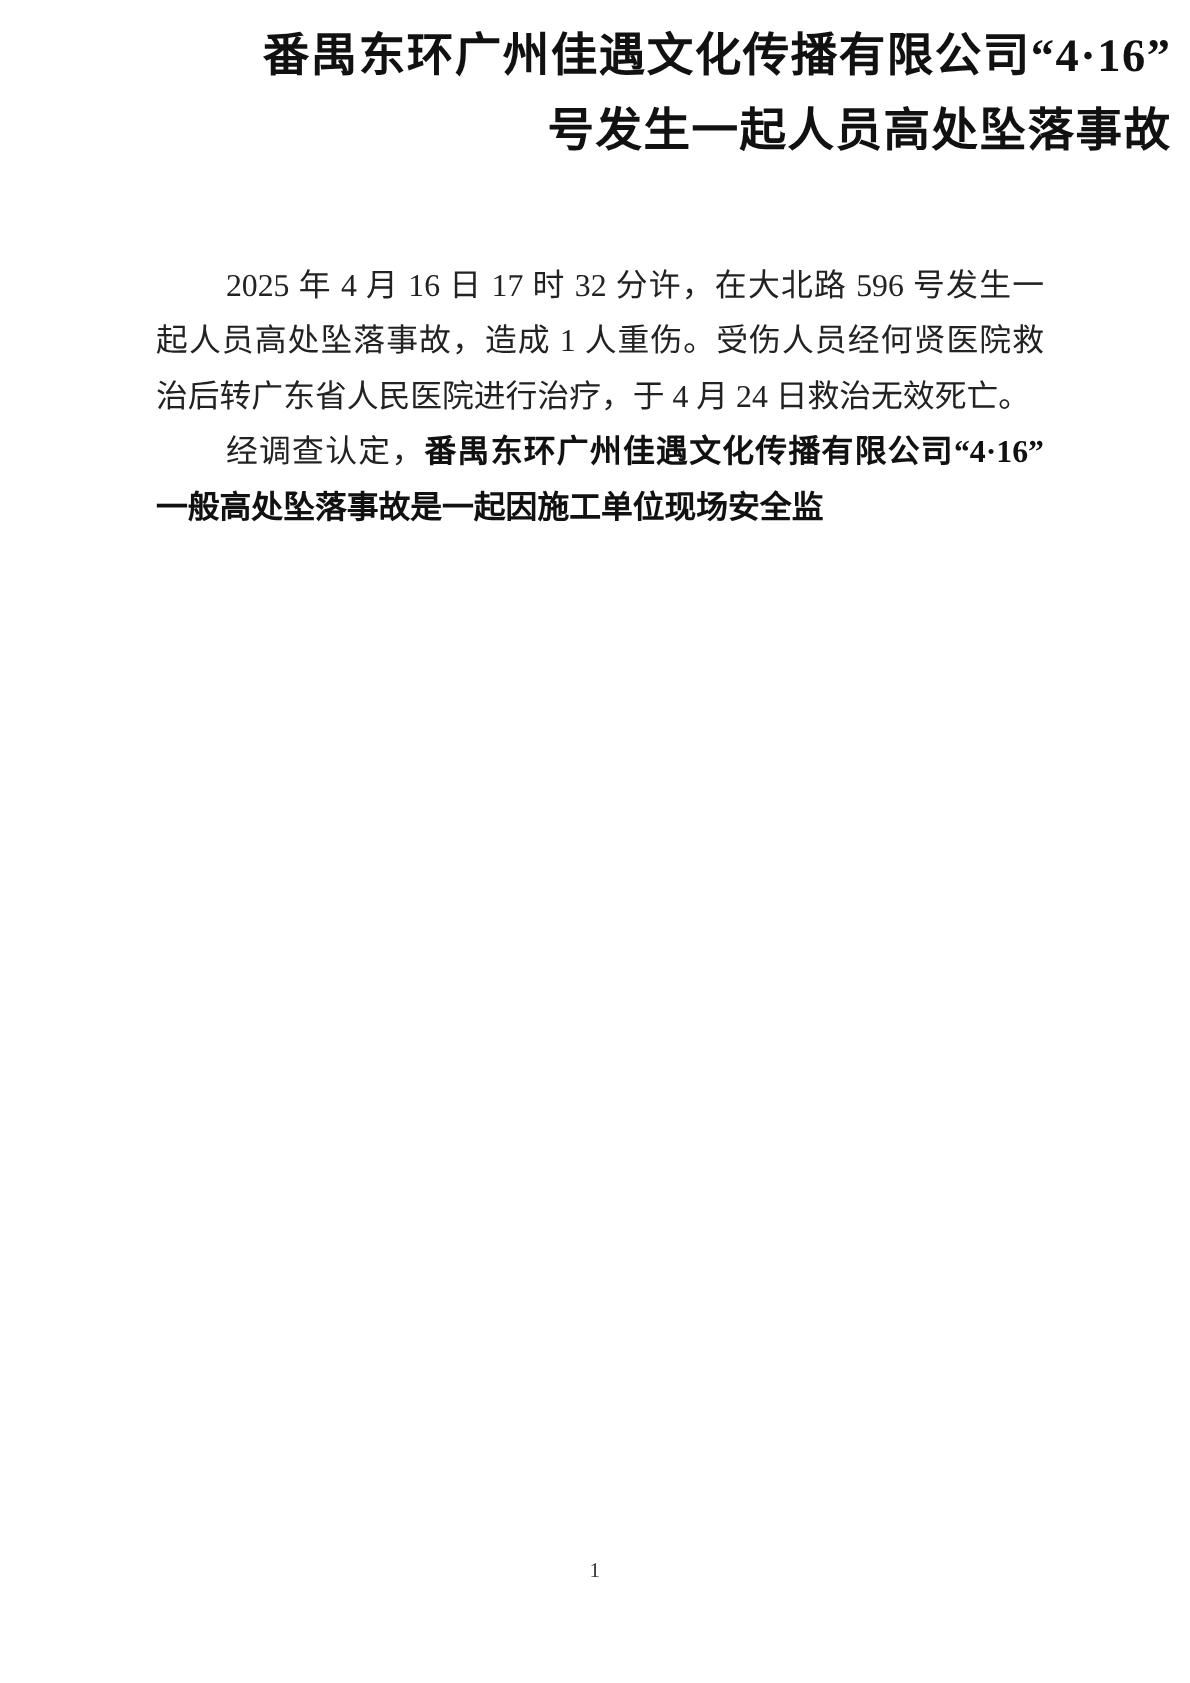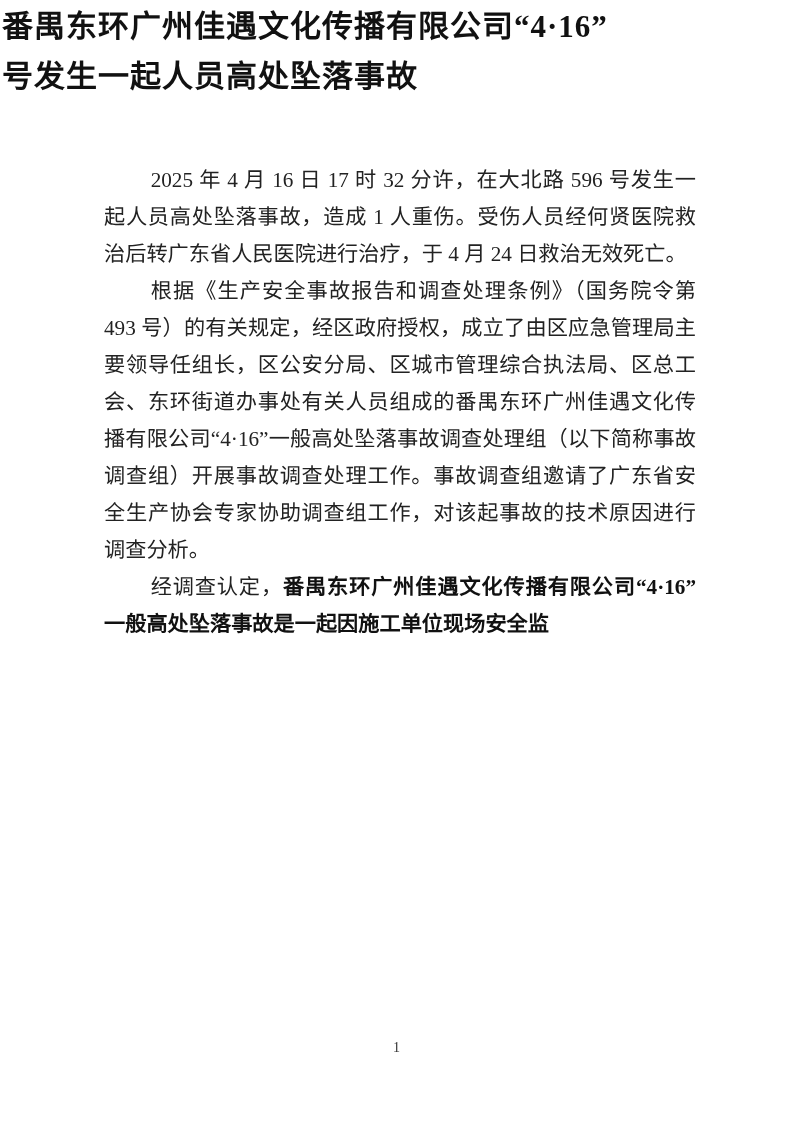--- a/index.html
+++ b/index.html
@@ -11,22 +11,22 @@
     position: relative;
     width: 793px;
     height: 1122px;
     margin: 0 auto;
     background: #ffffff;
     overflow: hidden;
     font-family: "Liberation Serif", "DejaVu Serif", serif;
     color: #1c1c1c;
   }
   .doc-title {
-    margin: 2px;
-    text-align: left;
+    margin: 12px;
+    text-align: right;
     font-size: 31px;
     font-weight: 700;
     line-height: 50px;
     letter-spacing: 1px;
     color: #111111;
   }
   .doc-title .title-line {
     display: block;
   }
   .doc-body {
@@ -60,21 +60,20 @@
 
 <div class="page">
 
   <h1 class="doc-title">
     <span class="title-line">番禺东环广州佳遇文化传播有限公司“4·16”</span>
     <span class="title-line">号发生一起人员高处坠落事故</span>
   </h1>
 
   <div class="doc-body">
     <p class="para">2025 年 4 月 16 日 17 时 32 分许，在大北路 596 号发生一起人员高处坠落事故，造成 1 人重伤。受伤人员经何贤医院救治后转广东省人民医院进行治疗，于 4 月 24 日救治无效死亡。</p>
-    <p class="para">根据《生产安全事故报告和调查处理条例》（国务院令第 493 号）的有关规定，经区政府授权，成立了由区应急管理局主要领导任组长，区公安分局、区城市管理综合执法局、区总工会、东环街道办事处有关人员组成的番禺东环广州佳遇文化传播有限公司“4·16”一般高处坠落事故调查处理组（以下简称事故调查组）开展事故调查处理工作。事故调查组邀请了广东省安全生产协会专家协助调查组工作，对该起事故的技术原因进行调查分析。</p>
     <p class="para">
       <span>经调查认定，</span><strong>番禺东环广州佳遇文化传播有限公司“4·16” 一般高处坠落事故是一起因施工单位现场安全监</strong>
     </p>
   </div>
 
   <div class="page-number">1</div>
 
 </div>
 
 </body></html>

